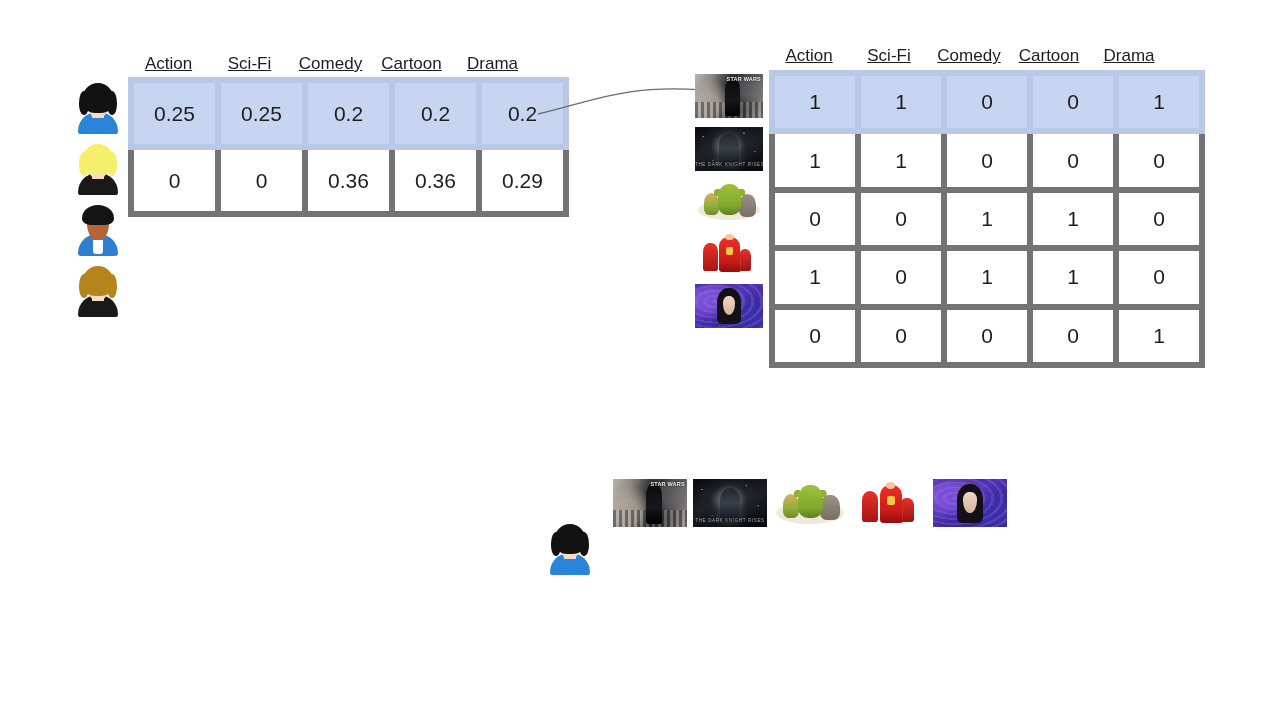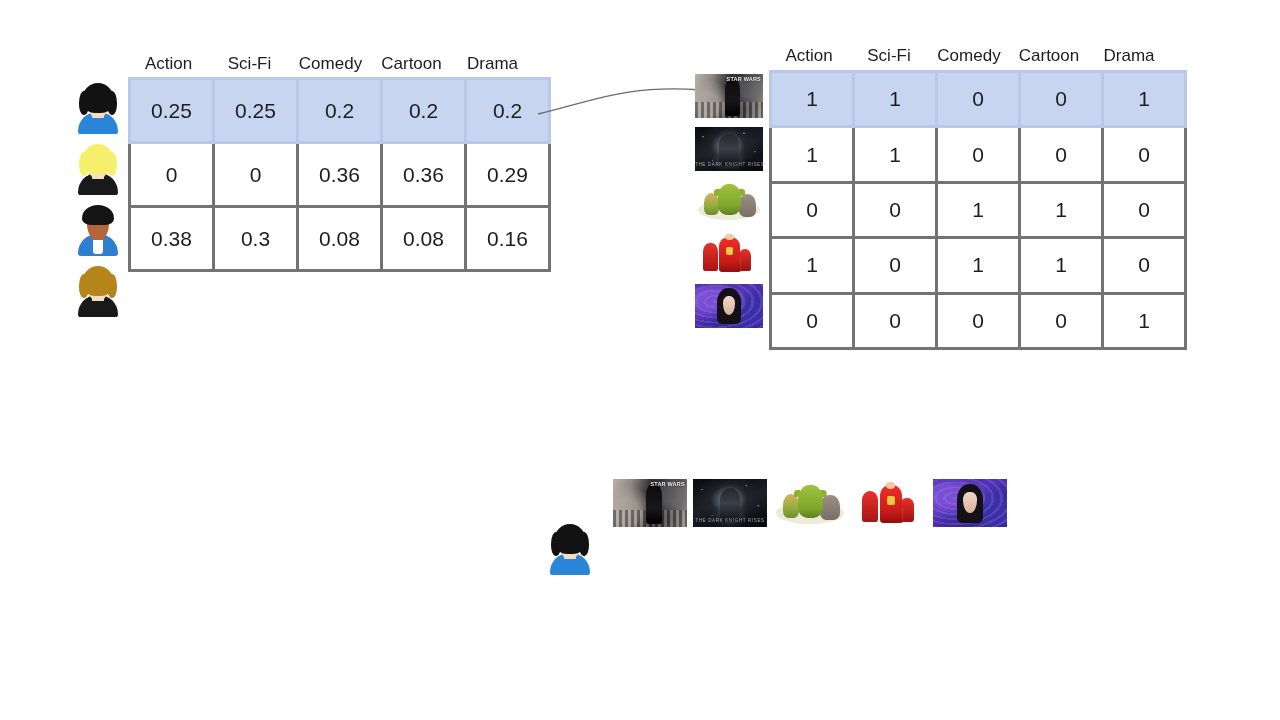--- a/index.html
+++ b/index.html
@@ -20,21 +20,21 @@
     inset: 0;
   }
 
   
   .matrix {
     position: absolute;
     border-collapse: collapse;
     table-layout: fixed;
   }
   .matrix td {
-    border: 3px solid #737373;
+    border: 6px solid #737373;
     text-align: center;
     vertical-align: middle;
     color: #1d1d1d;
     background: #ffffff;
     padding: 0;
     margin-left: 36px;
   }
   .matrix td.hl {
     background: #c7d5f0;
     border-color: #b9c8e6;
@@ -55,20 +55,21 @@
   
   .col-head-row {
     position: absolute;
     display: flex;
   }
   .col-head {
     text-align: center;
     font-size: 17px;
     color: #1d1d1d;
     white-space: nowrap;
+    text-decoration: underline;
   }
   #user-genre-headers {
     left: 128px;
     top: 54px;
     width: 406px;
   }
   #user-genre-headers .col-head { width: 81px; }
 
   
   .row-labels {
@@ -480,27 +481,20 @@
         <td class="hl">0.2</td>
         <td class="hl">0.2</td>
       </tr>
       <tr>
         <td>0</td>
         <td>0</td>
         <td>0.36</td>
         <td>0.36</td>
         <td>0.29</td>
       </tr>
-      <tr>
-        <td>0.38</td>
-        <td>0.3</td>
-        <td>0.08</td>
-        <td>0.08</td>
-        <td>0.16</td>
-      </tr>
     </tbody>
   </table>
 
   <svg id="connector" viewBox="0 0 180 56">
     <path d="M 8 38 C 60 26, 96 8, 172 14" fill="none" stroke="#6b6b6b" stroke-width="1.3"></path>
   </svg>
 
   <div class="col-head-row" id="movie-genre-headers">
     <div class="col-head">Action</div>
     <div class="col-head">Sci-Fi</div>

